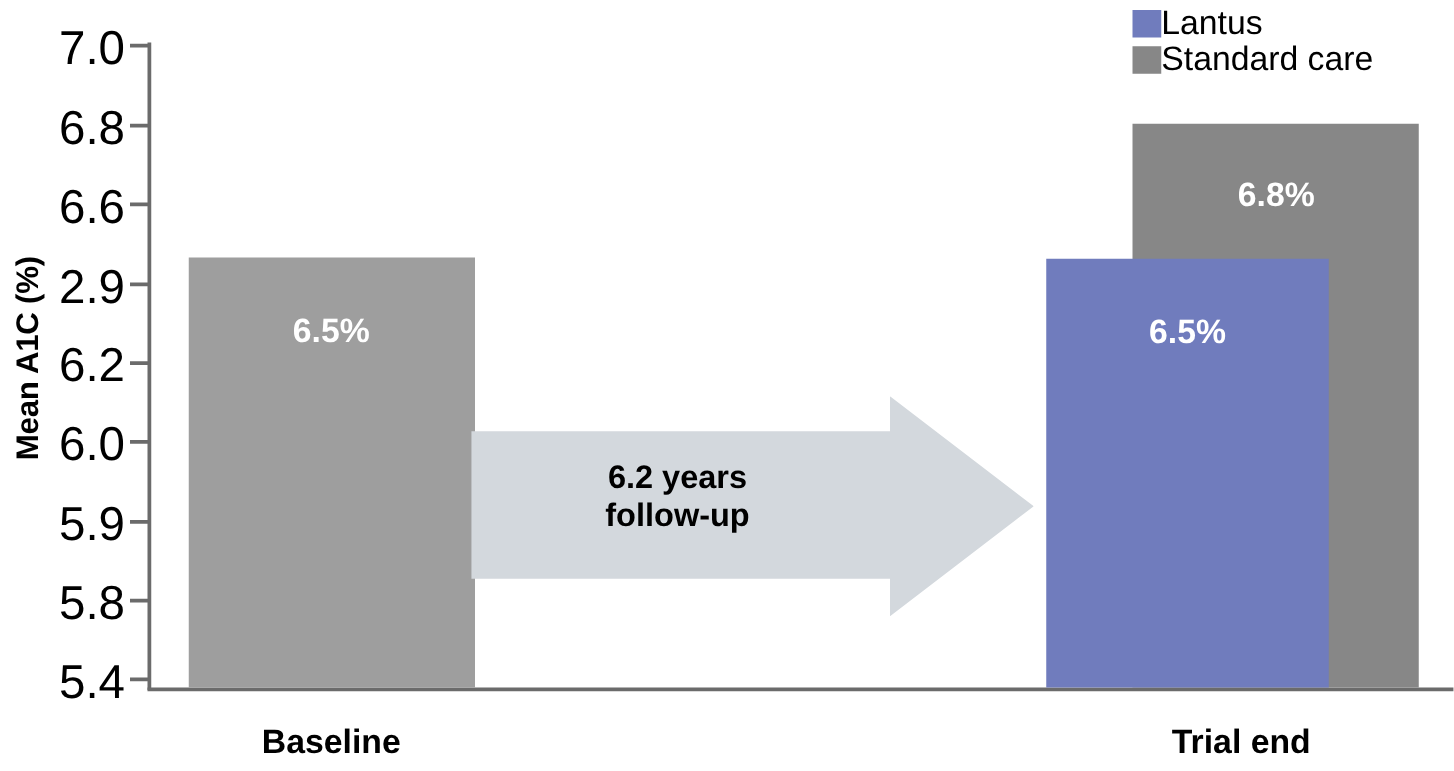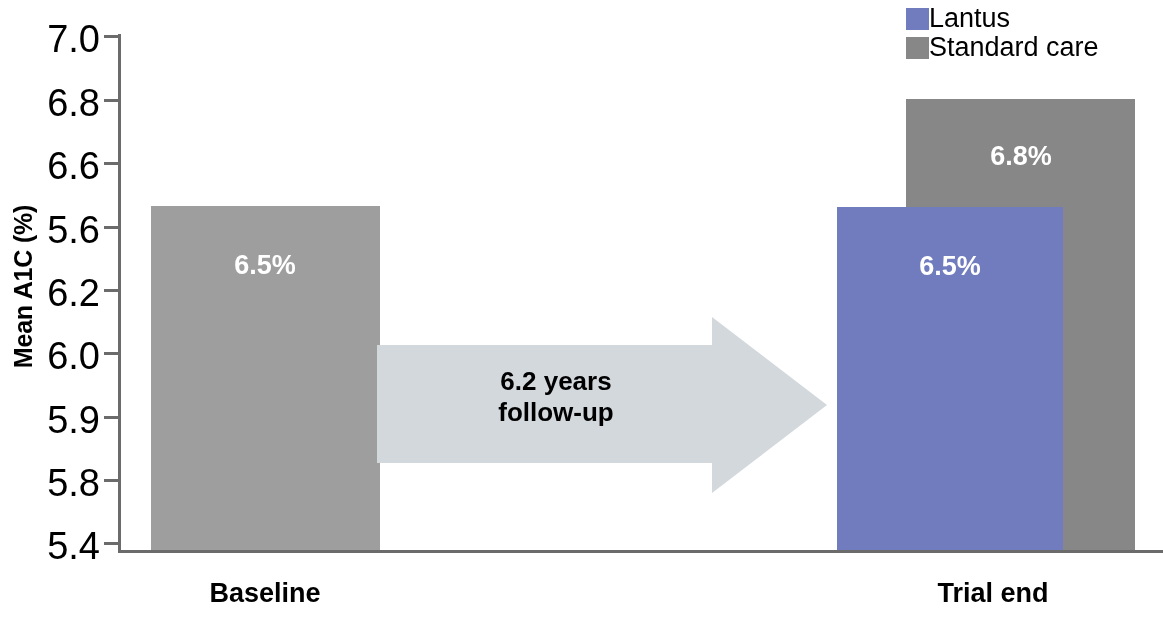--- a/index.html
+++ b/index.html
@@ -107,21 +107,21 @@
     width: 450px;
     height: 176px;
   }
   .arrow-wrap svg {
     display: block;
     width: 450px;
     height: 176px;
   }
   .arrow-text {
     position: absolute;
-    left: 391px;
+    left: 377px;
     top: 366px;
     width: 330px;
     text-align: center;
     font-size: 26px;
     font-weight: bold;
     color: #000000;
     line-height: 1.18;
     white-space: pre-line;
   }
 
@@ -165,21 +165,21 @@
       <div class="y-tick" style="top: 99px;"></div>
       <div class="y-tick-label-wrap" style="top: 100px;">
         <div class="y-tick-label" style="top: -16px;">6.8</div>
       </div>
       <div class="y-tick" style="top: 162px;"></div>
       <div class="y-tick-label-wrap" style="top: 163px;">
         <div class="y-tick-label" style="top: -16px;">6.6</div>
       </div>
       <div class="y-tick" style="top: 226px;"></div>
       <div class="y-tick-label-wrap" style="top: 227px;">
-        <div class="y-tick-label" style="top: -16px;">5.6</div>
+        <div class="y-tick-label" style="top: -16px;">2.9</div>
       </div>
       <div class="y-tick" style="top: 289px;"></div>
       <div class="y-tick-label-wrap" style="top: 290px;">
         <div class="y-tick-label" style="top: -16px;">6.2</div>
       </div>
       <div class="y-tick" style="top: 352px;"></div>
       <div class="y-tick-label-wrap" style="top: 353px;">
         <div class="y-tick-label" style="top: -16px; padding-left: 16px;">6.0</div>
       </div>
       <div class="y-tick" style="top: 416px;"></div>

